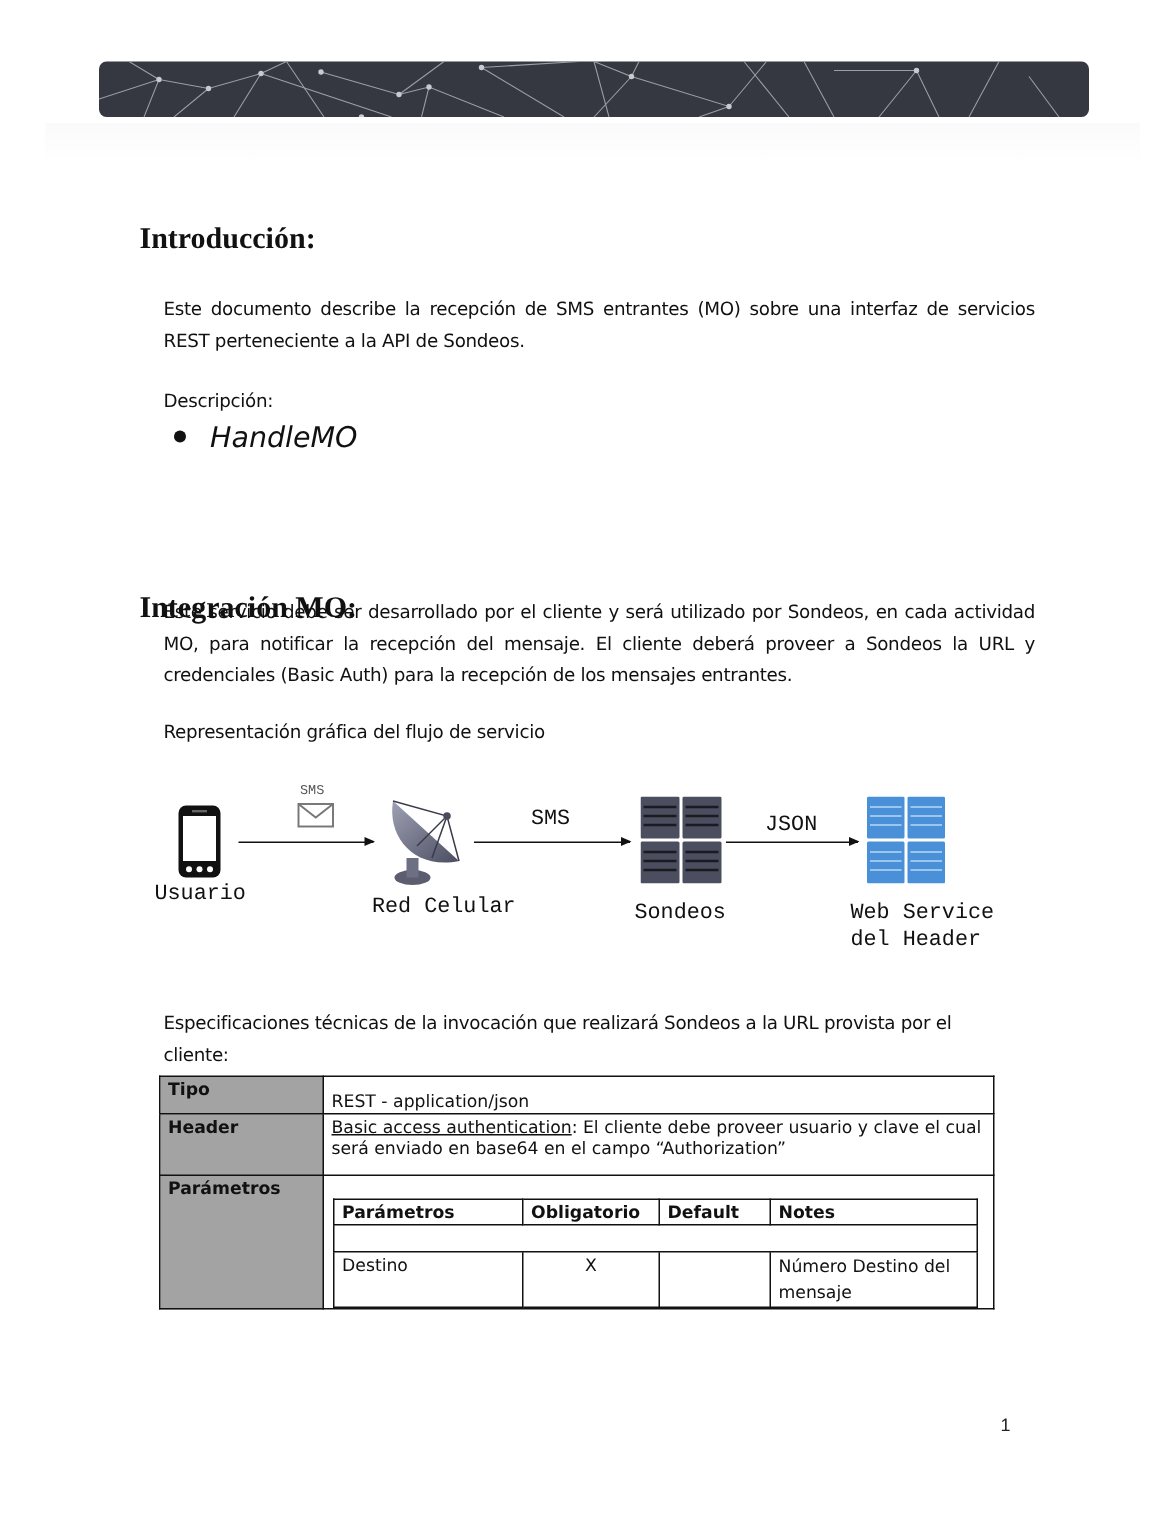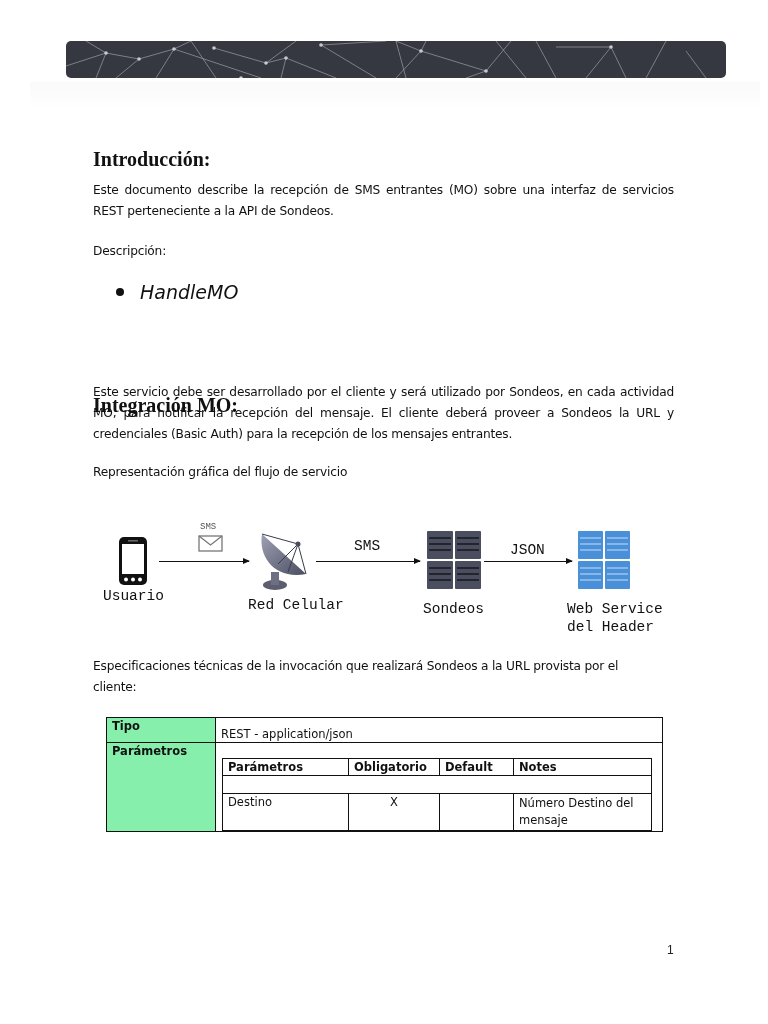--- a/index.html
+++ b/index.html
@@ -1,31 +1,31 @@
 <!DOCTYPE html>
 <html><head>
   <meta charset="utf-8">
   <style>
     html, body { margin: 0; padding: 0; background: #ffffff; }
     body { width: 768px; height: 1024px; position: relative; overflow: hidden; font-family: "DejaVu Sans", sans-serif; color: #000; }
     .banner { position: absolute; left: 66px; top: 41px; width: 660px; height: 37px; background: #353840; border-radius: 5px; overflow: hidden; }
     .banner svg { position: absolute; left: 0; top: 0; }
     .banner-fade { position: absolute; left: 30px; top: 82px; width: 730px; height: 28px; background: linear-gradient(#f7f7f7, #ffffff); opacity: 0.6; }
     h2 { position: absolute; left: 93px; margin: 0; font-family: Liberation Serif, serif; font-weight: bold; font-size: 20px; color: #111; }
-    .p { position: absolute; left: 93px; width: 581px; margin: 0; font-family: "DejaVu Sans", sans-serif; font-size: 12.2px; line-height: 21px; text-align: justify; color: #111; letter-spacing: -0.2px; }
+    .p { position: absolute; left: 93px; width: 581px; margin: 16px; font-family: "DejaVu Sans", sans-serif; font-size: 12.2px; line-height: 21px; text-align: justify; color: #111; letter-spacing: -0.2px; }
     .p.nojust { text-align: left; }
     .bullet { position: absolute; left: 116px; top: 281px; font-size: 19px; font-family: "DejaVu Sans", sans-serif; font-style: italic; color: #111; }
     .bullet .dot { display: inline-block; width: 8px; height: 8px; border-radius: 50%; background: #111; margin-right: 16px; vertical-align: middle; position: relative; top: -2px; }
     .diagram-label { position: absolute; font-family: Liberation Mono, monospace; font-size: 14.5px; color: #111; line-height: 18px; }
     .arrow { position: absolute; height: 1px; background: #111; }
     .arrow::after { content: ""; position: absolute; right: -1px; top: -3px; border-left: 7px solid #111; border-top: 3.5px solid transparent; border-bottom: 3.5px solid transparent; }
     table { border-collapse: collapse; }
     .spec { position: absolute; left: 106px; top: 717px; width: 557px; font-family: "DejaVu Sans", sans-serif; font-size: 11.5px; color: #111; }
     .spec td { border: 1px solid #111; vertical-align: top; padding: 1px 5px; }
-    .spec td.lbl { background: #86efac; font-weight: bold; width: 98px; }
+    .spec td.lbl { background: #a3a3a3; font-weight: bold; width: 98px; }
     .sub { width: 430px; margin: 15px 0 0 1px; font-size: 11.5px; }
     .sub td { border: 1px solid #111; padding: 1px 5px; vertical-align: top; background: #fff; }
     .sub td.h { font-weight: bold; }
     .u { text-decoration: underline; }
     .page-num { position: absolute; left: 667px; top: 943px; font-size: 12px; font-family: "Liberation Sans", sans-serif; color: #222; }
   </style>
 </head>
 <body>
 
 <div class="banner">
@@ -175,20 +175,24 @@
   </div>
 </div>
 
 <p class="p nojust" style="top:656px;width:560px;">Especificaciones técnicas de la invocación que realizará Sondeos a la URL provista por el cliente:</p>
 
 <table class="spec">
   <tbody>
   <tr>
     <td class="lbl">Tipo</td>
     <td style="padding-top:9px;">REST - application/json</td>
+  </tr>
+  <tr>
+    <td class="lbl">Header</td>
+    <td style="height:38px;"><span class="u">Basic access authentication</span><span>: El cliente debe proveer usuario y clave el cual será enviado en base64 en el campo “Authorization”</span></td>
   </tr>
   <tr>
     <td class="lbl">Parámetros</td>
     <td style="padding:0 5px 0 5px;">
       <table class="sub">
         <tbody>
               <tr>
           <td class="h" style="width:115px;">Parámetros</td>
           <td class="h" style="width:80px;">Obligatorio</td>
           <td class="h" style="width:63px;">Default</td>

